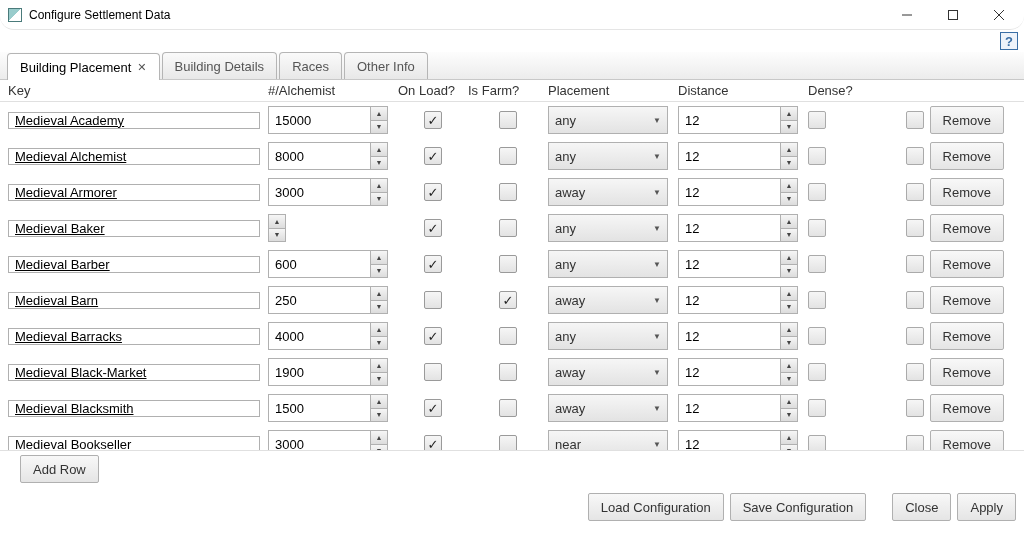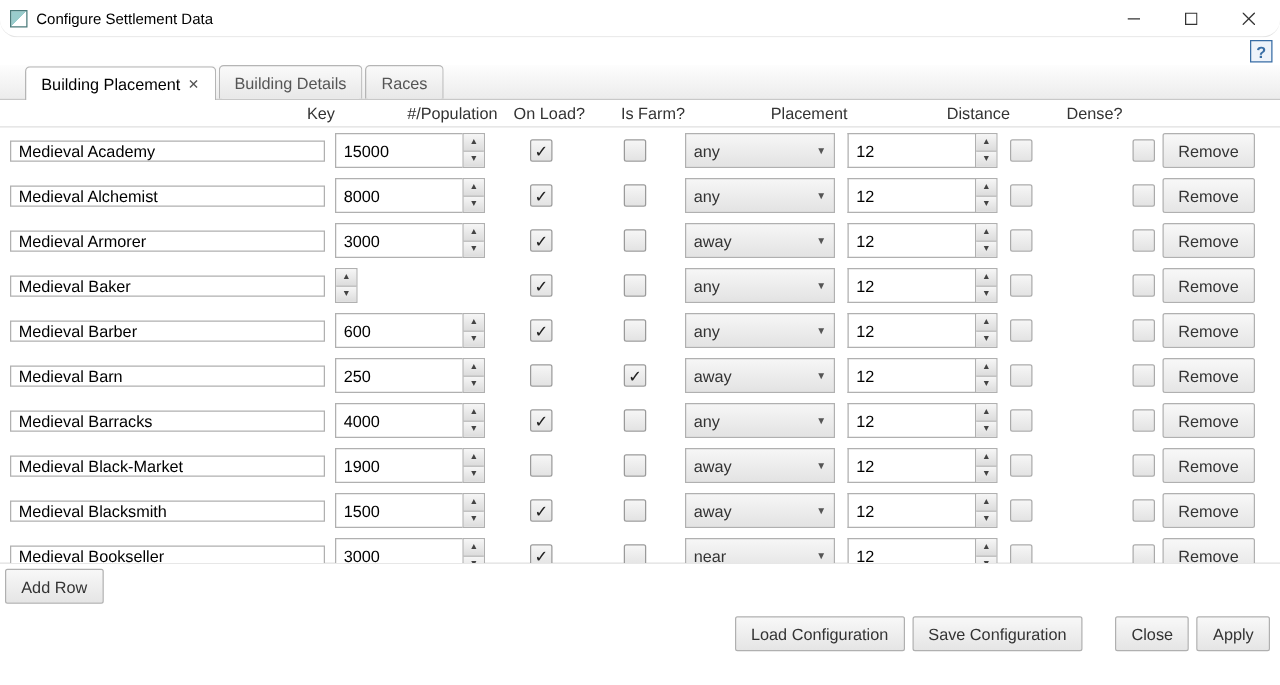--- a/index.html
+++ b/index.html
@@ -51,21 +51,21 @@
     font-weight:bold;
     font-size:13px;
     display:flex; align-items:center; justify-content:center;
     background:#eef3fa;
   }
 
   
   .tabbar {
     display:flex;
     align-items:flex-end;
-    padding: 0 20px;
+    padding: 0 7px;
     background: linear-gradient(#fdfdfd,#ececec);
   }
   .tab {
     padding: 6px 12px 5px 12px;
     border: 1px solid #b5b5b5;
     border-bottom: none;
     background: linear-gradient(#fafafa,#e8e8e8);
     border-radius: 4px 4px 0 0;
     margin-right: 2px;
     color:#555;
@@ -94,37 +94,37 @@
     grid-template-columns: 260px 130px 70px 80px 130px 130px 90px 110px;
     align-items:center;
     column-gap: 0;
     padding-left: 8px;
   }
   .grid-header {
     height:22px;
     color:#333;
     font-size:13px;
     border-bottom:1px solid #e0e0e0;
-    text-align:right;
   }
   .grid-body {
     flex:1;
     overflow-y:scroll;
   }
   .grid-row {
     height:36px;
   }
   
   .txt {
     height:17px;
     border:1px solid #b0b0b0;
     padding: 0 6px;
     font: inherit;
     width: 252px;
     background:#fff;
+    text-decoration:underline;
   }
   .spin {
     display:flex;
     height:28px;
     width:120px;
   }
   .spin input {
     flex:1; border:1px solid #b0b0b0; border-right:none;
     padding:0 6px; font:inherit; min-width:0;
   }
@@ -189,21 +189,21 @@
     text-align:right;
   }
   .rm-pre {
     width:18px; height:18px;
     border:1px solid #aaa;
     background:linear-gradient(#f6f6f6,#e3e3e3);
     border-radius:2px;
   }
 
   .add-row-bar {
-    padding:4px 4px;
+    padding:4px 20px;
     border-top:1px solid #e0e0e0;
   }
 
   
   .footer {
     display:flex;
     justify-content:flex-end;
     gap:6px;
     padding:6px 8px;
   }
@@ -247,26 +247,29 @@
     <div class="tab active">
       <span>Building Placement</span>
       <span class="tab-close">✕</span>
     </div>
     <div class="tab">
       <span>Building Details</span>
     </div>
     <div class="tab">
       <span>Races</span>
     </div>
+    <div class="tab">
+      <span>Other Info</span>
+    </div>
   </div>
 
 <div class="grid-wrap">
   <div class="grid-header">
     <div>Key</div>
-    <div>#/Population</div>
+    <div>#/Alchemist</div>
     <div>On Load?</div>
     <div>Is Farm?</div>
     <div>Placement</div>
     <div>Distance</div>
     <div>Dense?</div>
     <div></div>
   </div>
   <div class="grid-body" id="grid-body">
       <div class="grid-row">
         <div><input class="txt" value="Medieval Academy" style=""></div>

